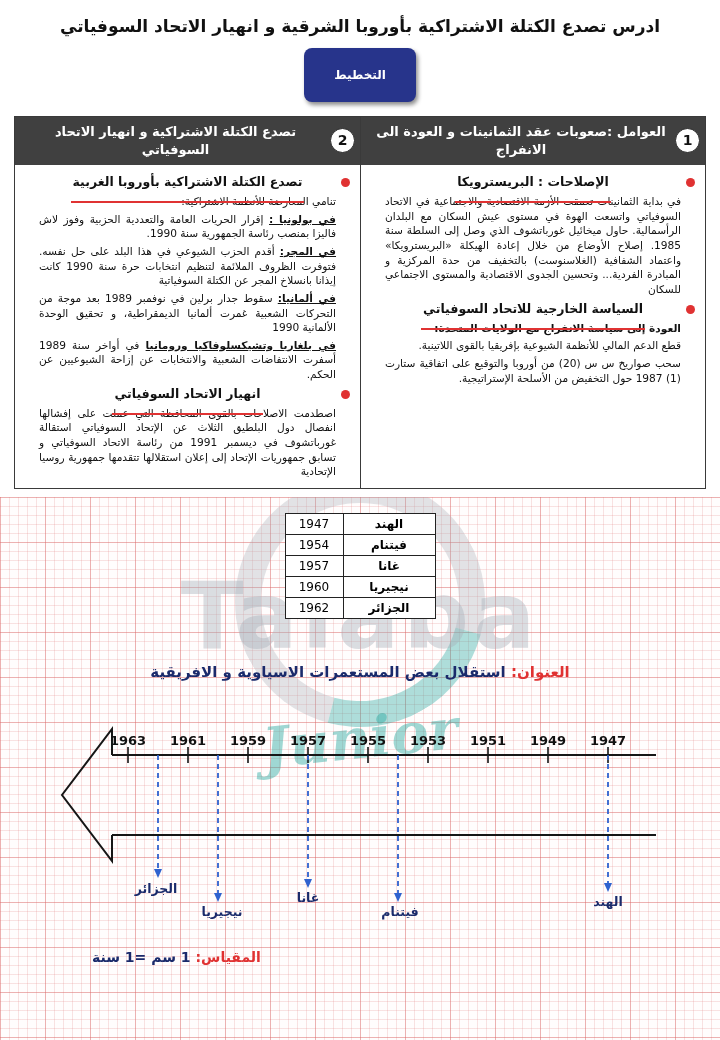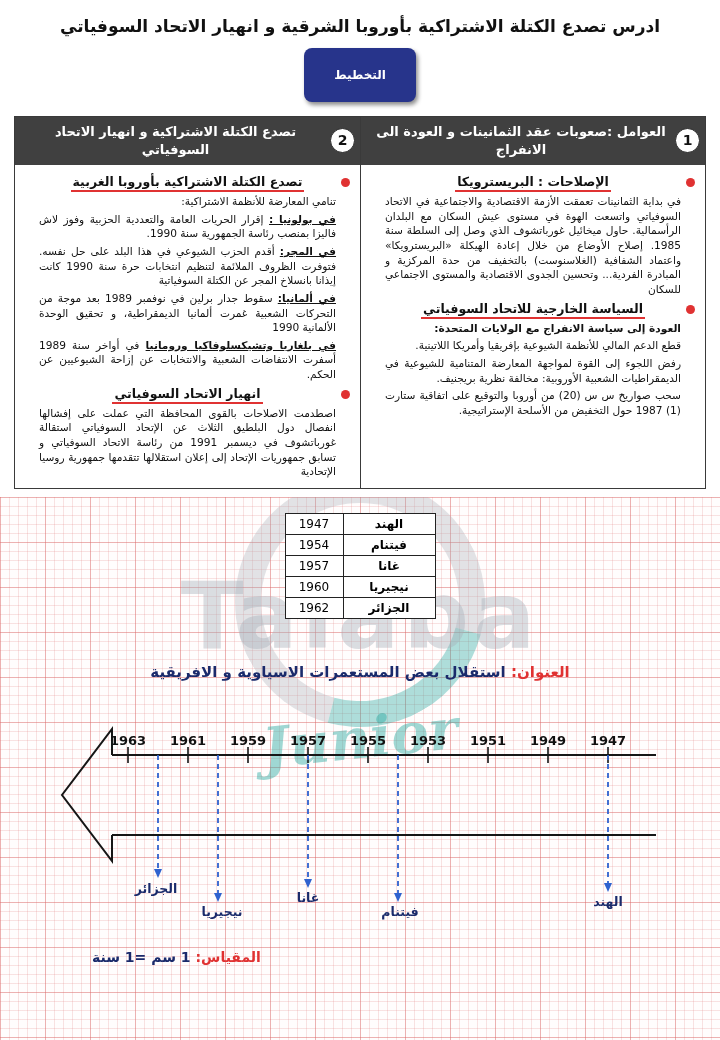--- a/index.html
+++ b/index.html
@@ -45,21 +45,21 @@
   }
   .col-body p { margin:0 16px 3px; text-align:justify; }
   .sec-head {
     position:relative; text-align:center; font-weight:bold; font-size:12.5px;
     margin:3px 0 4px; padding:0 16px;
   }
   .bullet-dot {
     position:absolute; right:2px; top:5px; width:9px; height:9px;
     background:#e03232; border-radius:50%;
   }
-  .sec-head .u { border-bottom:2px solid #e03232; padding:0 2px 1px; }
+  .sec-head .u { border-bottom:2px solid #e03232; padding:0 2px 12px; }
   .bold-line { font-weight:bold; }
   .lead { font-weight:bold; text-decoration:underline; }
   
   .grid-area {
     flex:1; margin-top:8px; position:relative; min-height:430px; overflow:hidden;
     background-color:#fffdfd;
     background-image:
       linear-gradient(to right, rgba(219,110,110,.42) 1px, transparent 1px),
       linear-gradient(to bottom, rgba(219,110,110,.42) 1px, transparent 1px),
       linear-gradient(to right, rgba(225,130,130,.22) 1px, transparent 1px),
@@ -142,22 +142,21 @@
           <span class="bullet-dot"></span>
           <span class="u">الإصلاحات : البريسترويكا</span>
         </div>
         <p>في بداية الثمانينات تعمقت الأزمة الاقتصادية والاجتماعية في الاتحاد السوفياتي واتسعت الهوة في مستوى عيش السكان مع البلدان الرأسمالية. حاول ميخائيل غورباتشوف الذي وصل إلى السلطة سنة 1985. إصلاح الأوضاع من خلال إعادة الهيكلة «البريسترويكا» واعتماد الشفافية (الغلاسنوست) بالتخفيف من حدة المركزية و المبادرة الفردية... وتحسين الجدوى الاقتصادية والمستوى الاجتماعي للسكان</p>
 
         <div class="sec-head">
           <span class="bullet-dot"></span>
           <span class="u">السياسة الخارجية للاتحاد السوفياتي</span>
         </div>
         <p class="bold-line">العودة إلى سياسة الانفراج مع الولايات المتحدة:</p>
-        <p>قطع الدعم المالي للأنظمة الشيوعية بإفريقيا وأمريكا اللاتينية.</p>
-        <p>رفض اللجوء إلى القوة لمواجهة المعارضة المتنامية للشيوعية في الديمقراطيات الشعبية الأوروبية: مخالفة نظرية بريجنيف.</p>
+        <p>قطع الدعم المالي للأنظمة الشيوعية بإفريقيا بالقوى اللاتينية.</p>
         <p>سحب صواريخ س س (20) من أوروبا والتوقيع على اتفاقية ستارت (1) 1987 حول التخفيض من الأسلحة الإستراتيجية.</p>
       </div>
     </div>
 
     <div class="col col-2">
       <div class="col-header">
         <span>تصدع الكتلة الاشتراكية و انهيار الاتحاد السوفياتي</span>
         <span class="num-badge">2</span>
       </div>
       <div class="col-body">

